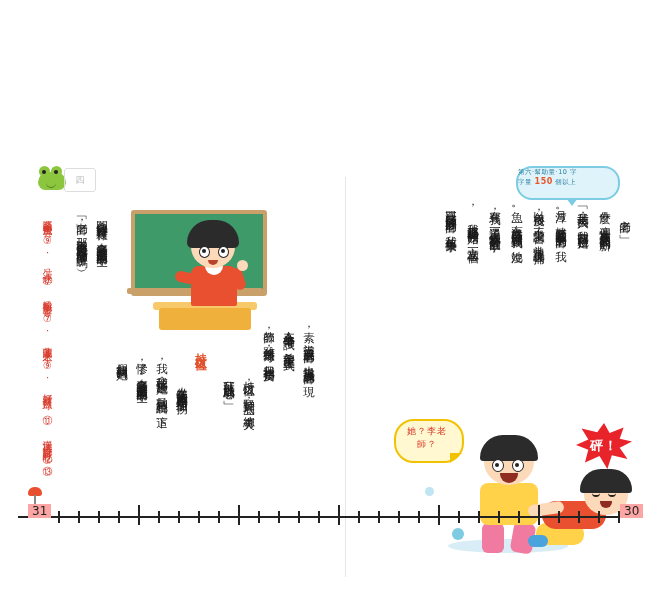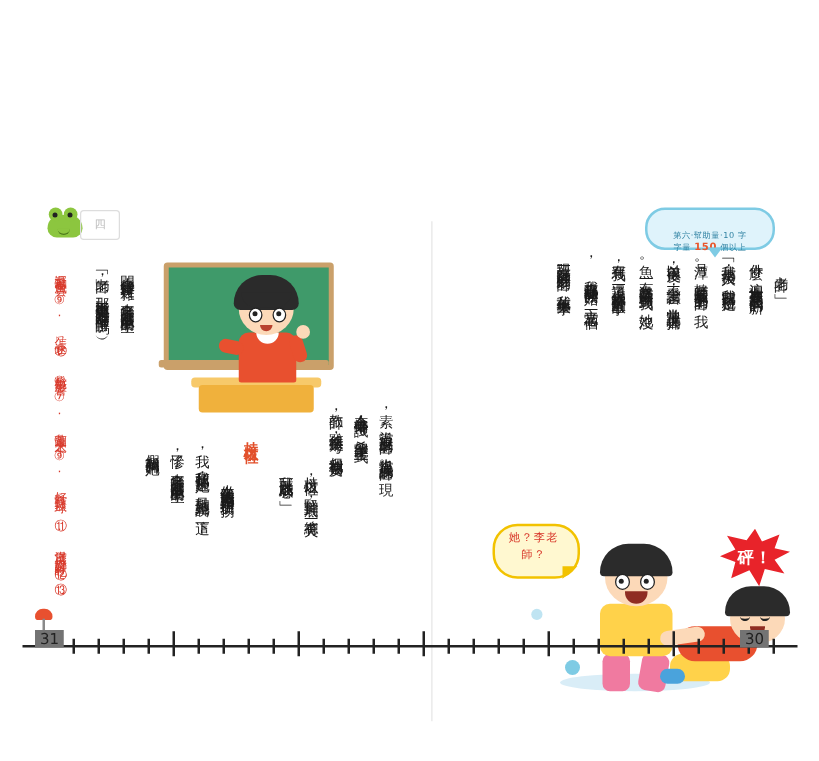--- a/index.html
+++ b/index.html
@@ -4,21 +4,21 @@
 <style>
   html,body{margin:0;padding:0;background:#ffffff;}
   body{width:655px;height:609px;overflow:hidden;font-family:"DejaVu Sans","Liberation Sans",sans-serif;}
   .page{position:absolute;left:0;top:0;width:655px;height:609px;background:#fff;}
   .spread{position:absolute;left:18px;top:82px;width:620px;height:445px;background:#fff;}
 
   
   .gutter{position:absolute;left:327px;top:95px;width:1px;height:400px;background:#e6e6e6;}
 
   
-  .banner{position:absolute;right:18px;top:84px;width:104px;height:34px;background:#dff3fb;border:2px solid #7ecbe4;border-radius:16px;box-sizing:border-box;text-align:center;padding-top:16px;}
+  .banner{position:absolute;right:18px;top:84px;width:104px;height:34px;background:#dff3fb;border:2px solid #7ecbe4;border-radius:16px;box-sizing:border-box;padding-top:0;}
   .banner .l1{font-size:6.5px;color:#2b7fa0;letter-spacing:.5px;line-height:9px;}
   .banner .l2{font-size:6.5px;color:#2b7fa0;letter-spacing:.5px;line-height:9px;}
   .banner .num{color:#e8562c;font-weight:bold;font-size:8px;margin-top:20px;}
   .banner-tail{position:absolute;right:60px;top:116px;width:0;height:0;border-left:6px solid transparent;border-right:6px solid transparent;border-top:8px solid #7ecbe4;}
 
   
   .frog{position:absolute;left:18px;top:84px;width:34px;height:28px;}
   .frog .body{position:absolute;left:2px;top:6px;width:28px;height:18px;background:#8cc63f;border-radius:14px 14px 10px 10px;}
   .frog .eyeL,.frog .eyeR{position:absolute;top:0px;width:11px;height:11px;background:#8cc63f;border-radius:50%;}
   .frog .eyeL{left:3px;}
@@ -101,23 +101,23 @@
   .splat{position:absolute;left:60px;top:122px;width:120px;height:14px;background:#cfe9f5;border-radius:50%;opacity:.8;}
 
   
   .ruler{position:absolute;left:18px;top:505px;width:620px;height:24px;}
   .ruler .line{position:absolute;left:0;top:11px;width:620px;height:2px;background:#222;}
   .ruler .tick{position:absolute;top:6px;width:1.5px;height:12px;background:#222;}
   .ruler .bigtick{position:absolute;top:0px;width:2px;height:20px;background:#222;}
   .pin{position:absolute;left:28px;top:487px;width:14px;height:22px;}
   .pin-head{position:absolute;left:0;top:0;width:14px;height:9px;background:#e8502f;border-radius:7px 7px 3px 3px;}
   .pin-needle{position:absolute;left:6px;top:8px;width:2px;height:14px;background:#8a8a8a;}
-  .pgnum{position:absolute;top:503px;font-size:12px;color:#222;font-family:"DejaVu Sans","Liberation Sans",sans-serif;background:#737373;padding:0 4px;}
+  .pgnum{position:absolute;top:503px;font-size:12px;color:#222;font-family:"DejaVu Sans","Liberation Sans",sans-serif;background:#fca5a5;padding:0 4px;}
   .pg-left{left:28px;top:504px;}
-  .pg-right{left:592px;top:504px;}
+  .pg-right{left:620px;top:504px;}
   .dot-blue{position:absolute;left:452px;top:528px;width:12px;height:12px;background:#7ecbe4;border-radius:50%;}
   .dot-blue2{position:absolute;left:425px;top:487px;width:9px;height:9px;background:#bfe4f2;border-radius:50%;}
 </style>
 </head>
 <body>
 
 <div class="page">
 
   <div class="spread">
 

